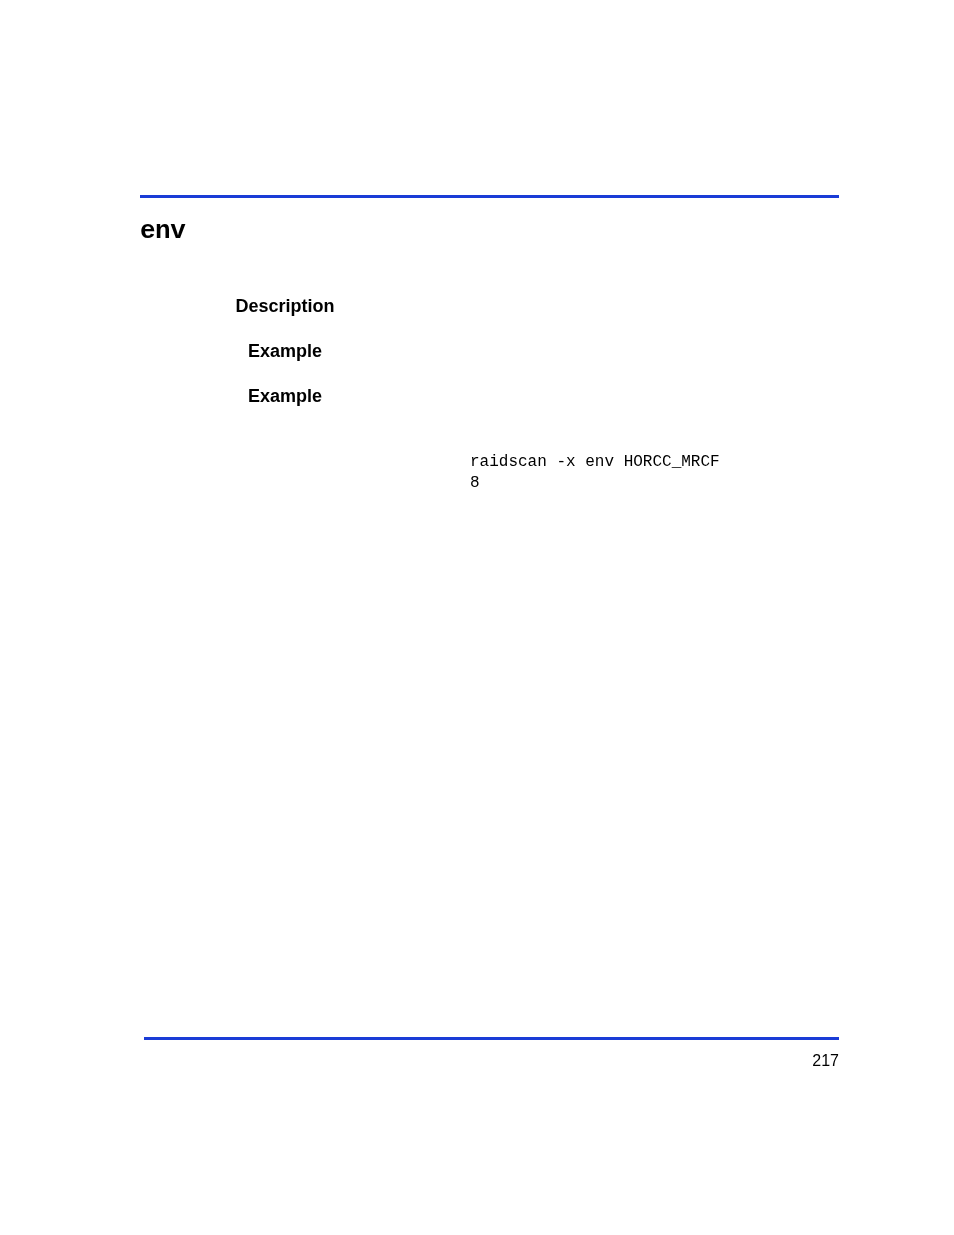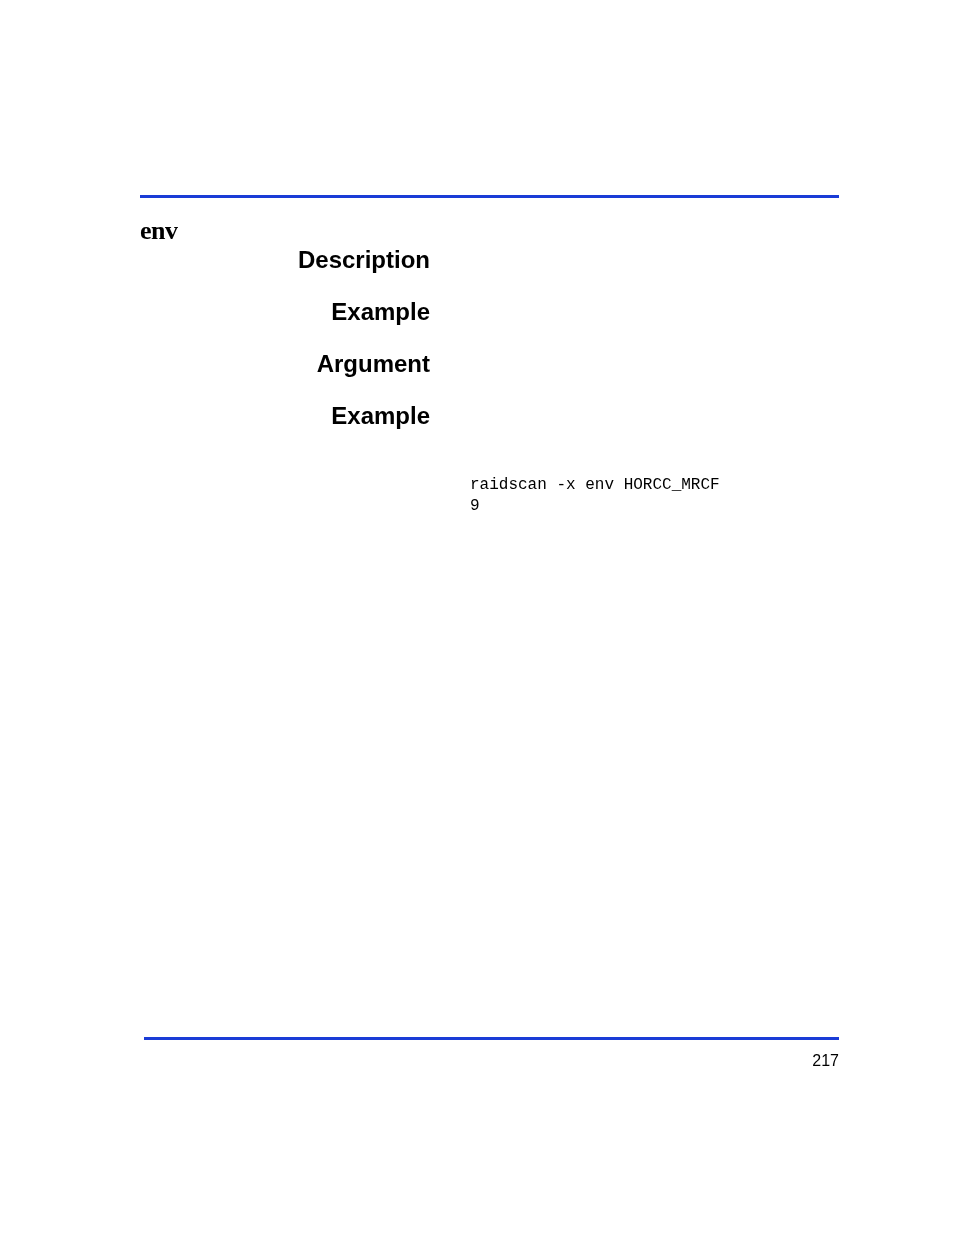--- a/index.html
+++ b/index.html
@@ -17,34 +17,35 @@
     .page-container {
       padding: 195px 115px 0 140px;
     }
     .top-rule {
       border-top: 3px solid #1a3cd6;
       margin-bottom: 18px;
     }
     .section-title {
       font-size: 26px;
       font-weight: bold;
-      font-family: Liberation Serif, serif;
+      font-family: Liberation Mono, monospace;
       letter-spacing: -0.5px;
+      margin-bottom: 50px;
     }
     .definition-list {
       margin-left: 0;
     }
     .definition-row {
       display: flex;
       margin-bottom: 24px;
     }
     .definition-label {
       width: 310px;
-      text-align: right;
-      font-size: 24px;
+      text-align: center;
+      font-size: 18px;
       font-weight: bold;
       font-family: Arial, Helvetica, sans-serif;
       padding-right: 20px;
     }
     .definition-content {
       flex: 1;
     }
     .code-block {
       margin-left: 330px;
       margin-top: 45px;
@@ -81,31 +82,27 @@
     <div class="definition-row">
       <div class="definition-label">Description</div>
       <div class="definition-content"></div>
     </div>
 
     <div class="definition-row">
       <div class="definition-label">Example</div>
       <div class="definition-content"></div>
     </div>
 
-    <div class="definition-row">
-      <div class="definition-label">Argument</div>
-      <div class="definition-content"></div>
-    </div>
 
     <div class="definition-row">
       <div class="definition-label">Example</div>
       <div class="definition-content"></div>
     </div>
   </div>
 
   <div class="code-block">raidscan -x env HORCC_MRCF
-9</div>
+8</div>
 </div>
 
 <div class="footer">
   <div class="bottom-rule"></div>
   <div class="page-number">217</div>
 </div>
 
 </body></html>

